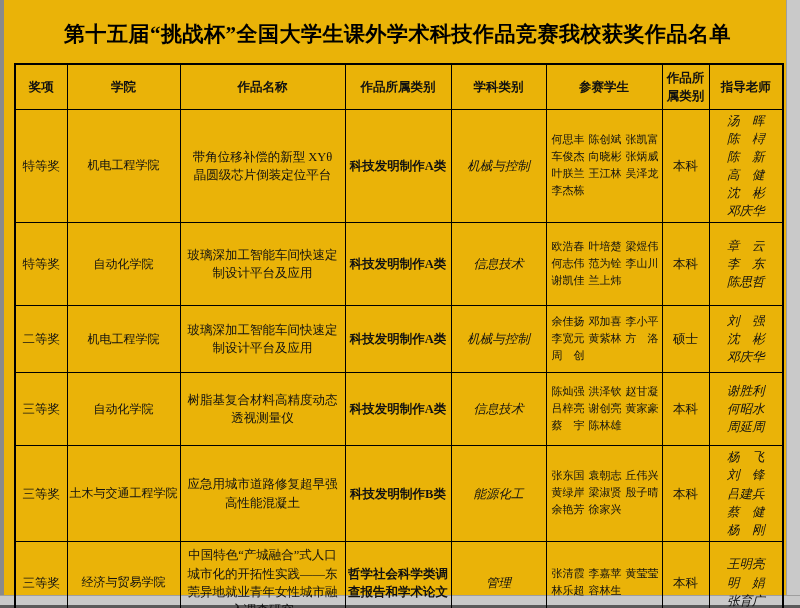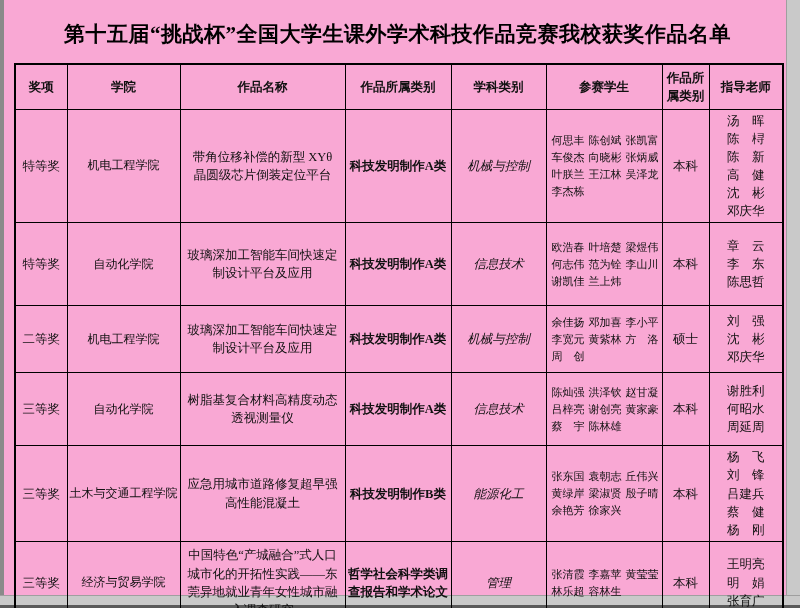--- a/index.html
+++ b/index.html
@@ -7,21 +7,21 @@
     width:800px;height:608px;position:relative;overflow:hidden;
     background:#ffffff;
     font-family:"Liberation Serif","DejaVu Serif",serif;
     color:#111111;
   }
   
   .edge-left{position:absolute;left:0;top:0;bottom:0;width:4px;background:#8a8a8a;}
   .edge-right{position:absolute;right:0;top:0;bottom:0;width:13px;background:#c9c9c9;border-left:1px solid #9f9f9f;}
   .edge-bottom{position:absolute;left:0;right:0;bottom:0;height:13px;background:#c9c9c9;border-top:1px solid #9f9f9f;border-bottom:3px solid #5a5a5a;box-sizing:border-box;}
 
-  .page{position:absolute;left:4px;top:0;right:14px;bottom:13px;background:#f9a8d4;padding:0 5px 16px 10px;box-sizing:border-box;}
+  .page{position:absolute;left:4px;top:0;right:14px;bottom:13px;background:#eab308;padding:0 5px 16px 10px;box-sizing:border-box;}
 
   .doc-title{
     margin-top:20px;text-align:center;
     font-size:21px;font-weight:bold;letter-spacing:0.5px;color:#000;
     white-space:nowrap;
   }
 
   table.award-table{
     border-collapse:collapse;table-layout:fixed;
     width:768px;margin-top:15px;
@@ -42,23 +42,23 @@
   tr.r1{height:83px;}
   tr.r2{height:67px;}
   tr.r3{height:73px;}
   tr.r4{height:84px;}
   tr.r5{height:83px;}
 
   td.college{font-size:12px;padding:2px 1px;margin-top:44px;}
   td.work{padding:2px 5px;}
   td.category{padding:2px 1px;font-weight:bold;}
   td.subject{padding:2px 2px;font-style:italic;}
-  td.students{padding:3px 5px;}
+  td.students{padding:3px 5px;font-family:Liberation Mono, monospace;}
   td.degree{padding:2px 2px;}
-  td.teachers{padding:2px 2px;}
+  td.teachers{padding:2px 2px;font-style:italic;}
 
   .names-grid{
     display:grid;grid-template-columns:repeat(3,max-content);
     justify-content:space-between;column-gap:4px;
     font-size:11px;line-height:1.55;text-align:left;
   }
   .teachers-list{
     display:grid;grid-template-columns:max-content;
     justify-content:center;justify-items:center;
     font-size:12.5px;line-height:1.45;

